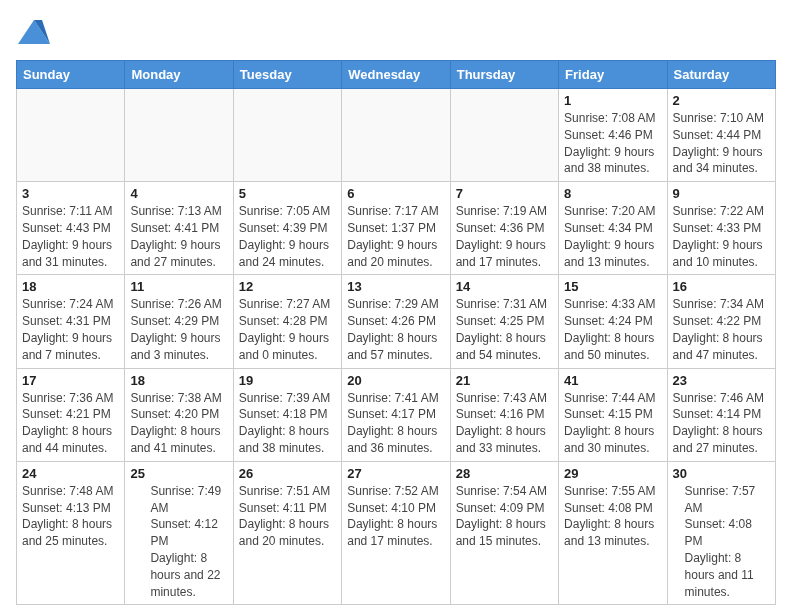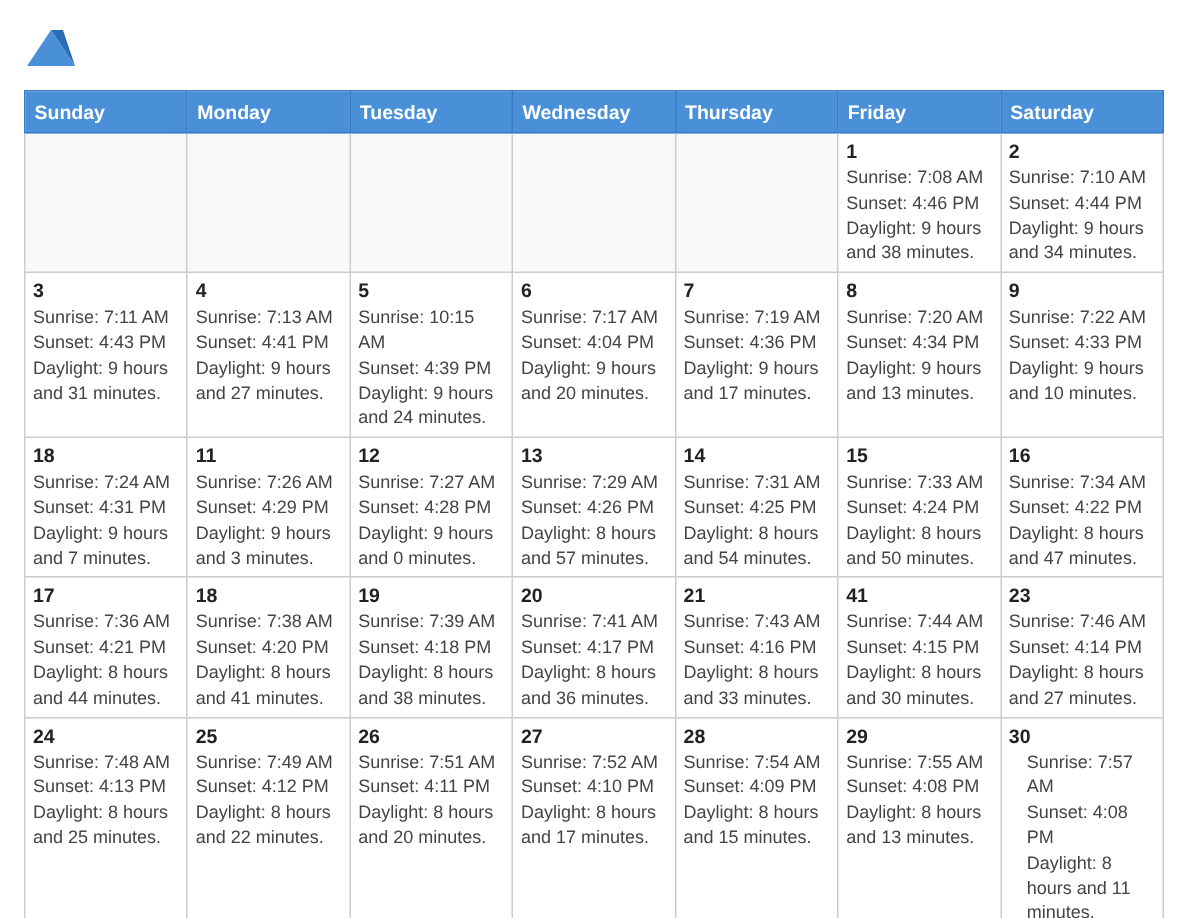--- a/index.html
+++ b/index.html
@@ -149,28 +149,28 @@
 Daylight: 9 hours and 31 minutes.</div>
         </td>
         <td>
           <span class="day-number">4</span>
           <div class="day-info" style="white-space: pre-line;">Sunrise: 7:13 AM
 Sunset: 4:41 PM
 Daylight: 9 hours and 27 minutes.</div>
         </td>
         <td>
           <span class="day-number">5</span>
-          <div class="day-info" style="white-space: pre-line;">Sunrise: 10:15 AM
+          <div class="day-info" style="white-space: pre-line;">Sunrise: 7:05 AM
 Sunset: 4:39 PM
 Daylight: 9 hours and 24 minutes.</div>
         </td>
         <td>
           <span class="day-number">6</span>
           <div class="day-info" style="white-space: pre-line;">Sunrise: 7:17 AM
-Sunset: 4:04 PM
+Sunset: 1:37 PM
 Daylight: 9 hours and 20 minutes.</div>
         </td>
         <td>
           <span class="day-number">7</span>
           <div class="day-info" style="white-space: pre-line;">Sunrise: 7:19 AM
 Sunset: 4:36 PM
 Daylight: 9 hours and 17 minutes.</div>
         </td>
         <td>
           <span class="day-number">8</span>
@@ -211,21 +211,21 @@
 Daylight: 8 hours and 57 minutes.</div>
         </td>
         <td>
           <span class="day-number">14</span>
           <div class="day-info" style="white-space: pre-line;">Sunrise: 7:31 AM
 Sunset: 4:25 PM
 Daylight: 8 hours and 54 minutes.</div>
         </td>
         <td>
           <span class="day-number">15</span>
-          <div class="day-info" style="white-space: pre-line;">Sunrise: 7:33 AM
+          <div class="day-info" style="white-space: pre-line;">Sunrise: 4:33 AM
 Sunset: 4:24 PM
 Daylight: 8 hours and 50 minutes.</div>
         </td>
         <td>
           <span class="day-number">16</span>
           <div class="day-info" style="white-space: pre-line;">Sunrise: 7:34 AM
 Sunset: 4:22 PM
 Daylight: 8 hours and 47 minutes.</div>
         </td>
       </tr>
@@ -275,21 +275,21 @@
       </tr>
       <tr>
         <td>
           <span class="day-number">24</span>
           <div class="day-info" style="white-space: pre-line;">Sunrise: 7:48 AM
 Sunset: 4:13 PM
 Daylight: 8 hours and 25 minutes.</div>
         </td>
         <td>
           <span class="day-number">25</span>
-          <div class="day-info" style="white-space: pre-line;">Sunrise: 7:49 AM
+          <div class="day-info" style="white-space: pre-line; margin-left: 20px;">Sunrise: 7:49 AM
 Sunset: 4:12 PM
 Daylight: 8 hours and 22 minutes.</div>
         </td>
         <td>
           <span class="day-number">26</span>
           <div class="day-info" style="white-space: pre-line;">Sunrise: 7:51 AM
 Sunset: 4:11 PM
 Daylight: 8 hours and 20 minutes.</div>
         </td>
         <td>

